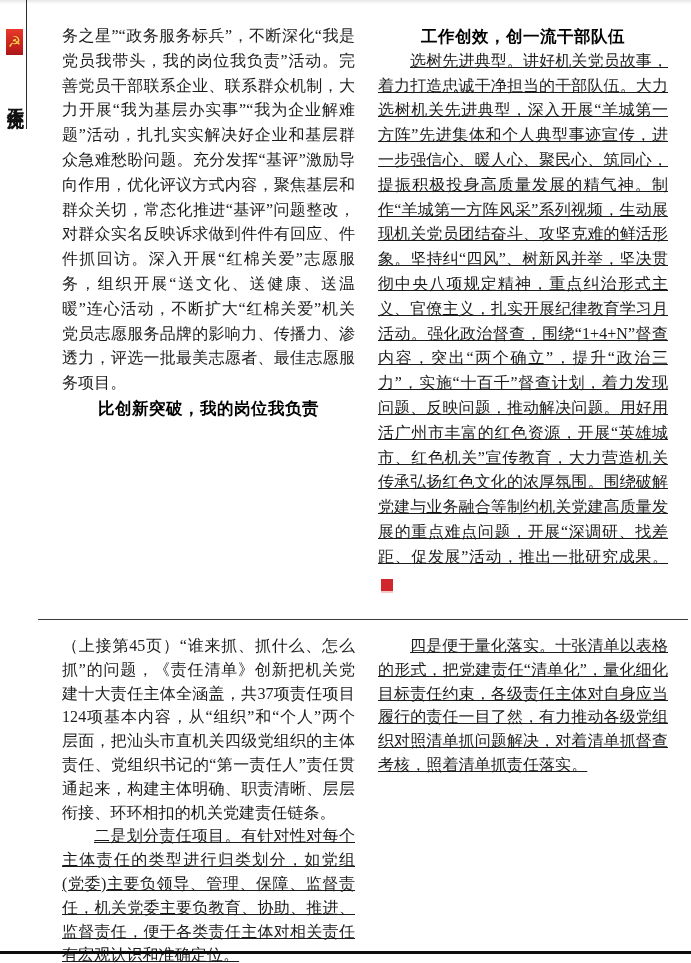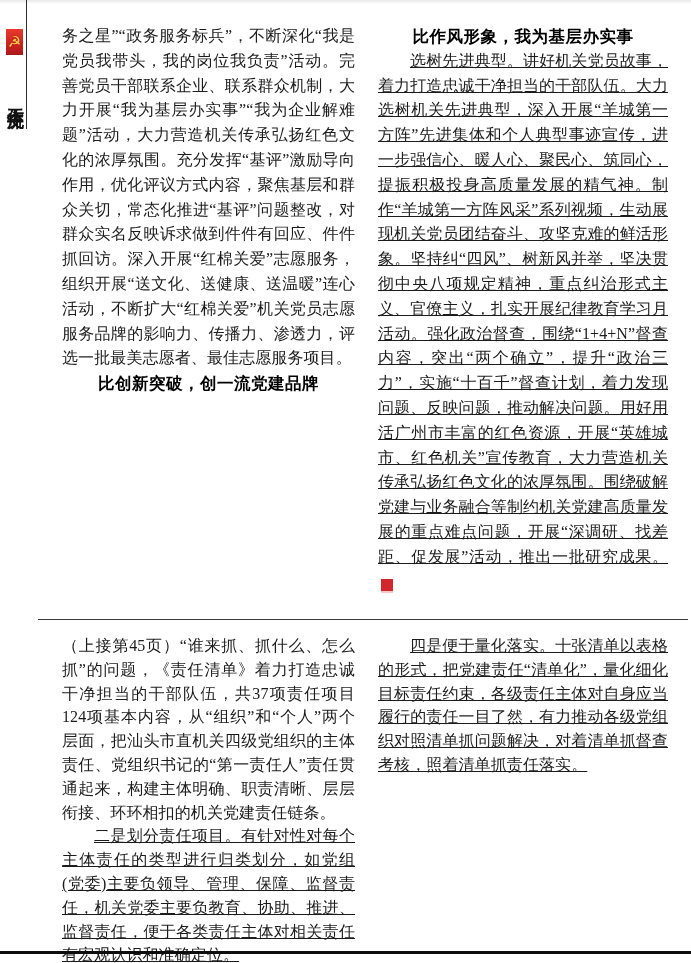--- a/index.html
+++ b/index.html
@@ -94,33 +94,33 @@
 
   <div class="top-edge"></div>
 
   <div class="emblem">
     <span>☭</span>
   </div>
   <div class="sidebar-label">工作交流</div>
   <div class="sidebar-rule"></div>
 
   <div class="col top-sec top-left">
-    <p><span>务之星”“政务服务标兵”，不断深化“我是党员我带头，我的岗位我负责”活动。完善党员干部联系企业、联系群众机制，大力开展“我为基层办实事”“我为企业解难题”活动，大力营造机关传承弘扬红色文化的浓厚氛围。充分发挥“基评”激励导向作用，优化评议方式内容，聚焦基层和群众关切，常态化推进“基评”问题整改，对群众实名反映诉求做到件件有回应、件件抓回访。深入开展“红棉关爱”志愿服务，组织开展“送文化、送健康、送温暖”连心活动，不断扩大“红棉关爱”机关党员志愿服务品牌的影响力、传播力、渗透力，评选一批最美志愿者、最佳志愿服务项目。</span></p>
-    <p class="section-heading">比创新突破，创一流党建品牌</p>
+    <p><span>务之星”“政务服务标兵”，不断深化“我是党员我带头，我的岗位我负责”活动。完善党员干部联系企业、联系群众机制，大力开展“我为基层办实事”“我为企业解难题”活动，扎扎实实解决好企业和基层群众急难愁盼问题。充分发挥“基评”激励导向作用，优化评议方式内容，聚焦基层和群众关切，常态化推进“基评”问题整改，对群众实名反映诉求做到件件有回应、件件抓回访。深入开展“红棉关爱”志愿服务，组织开展“送文化、送健康、送温暖”连心活动，不断扩大“红棉关爱”机关党员志愿服务品牌的影响力、传播力、渗透力，评选一批最美志愿者、最佳志愿服务项目。</span></p>
+    <p class="section-heading">比创新突破，我的岗位我负责</p>
   </div>
 
   <div class="col top-sec top-right">
-    <p class="section-heading">比作风形象，我为基层办实事</p>
+    <p class="section-heading">工作创效，创一流干部队伍</p>
     <p class="indent"><span>选树先进典型。讲好机关党员故事，着力打造忠诚干净担当的干部队伍。大力选树机关先进典型，深入开展“羊城第一方阵”先进集体和个人典型事迹宣传，进一步强信心、暖人心、聚民心、筑同心，提振积极投身高质量发展的精气神。制作“羊城第一方阵风采”系列视频，生动展现机关党员团结奋斗、攻坚克难的鲜活形象。坚持纠“四风”、树新风并举，坚决贯彻中央八项规定精神，重点纠治形式主义、官僚主义，扎实开展纪律教育学习月活动。强化政治督查，围绕“1+4+N”督查内容，突出“两个确立”，提升“政治三力”，实施“十百千”督查计划，着力发现问题、反映问题，推动解决问题。用好用活广州市丰富的红色资源，开展“英雄城市、红色机关”宣传教育，大力营造机关传承弘扬红色文化的浓厚氛围。围绕破解党建与业务融合等制约机关党建高质量发展的重点难点问题，开展“深调研、找差距、促发展”活动，推出一批研究成果。</span><span class="end-mark">跨</span></p>
   </div>
 
   <div class="section-divider"></div>
 
   <div class="col bot-sec bot-left">
-    <p><span class="lead-note">（上接第45页）</span><span>“谁来抓、抓什么、怎么抓”的问题，《责任清单》着力打造忠诚干净担当的干部队伍，共37项责任项目124项基本内容，从“组织”和“个人”两个层面，把汕头市直机关四级党组织的主体责任、党组织书记的“第一责任人”责任贯通起来，构建主体明确、职责清晰、层层衔接、环环相扣的机关党建责任链条。</span></p>
+    <p><span class="lead-note">（上接第45页）</span><span>“谁来抓、抓什么、怎么抓”的问题，《责任清单》创新把机关党建十大责任主体全涵盖，共37项责任项目124项基本内容，从“组织”和“个人”两个层面，把汕头市直机关四级党组织的主体责任、党组织书记的“第一责任人”责任贯通起来，构建主体明确、职责清晰、层层衔接、环环相扣的机关党建责任链条。</span></p>
     <p class="indent"><span>二是划分责任项目。有针对性对每个主体责任的类型进行归类划分，如党组(党委)主要负领导、管理、保障、监督责任，机关党委主要负教育、协助、推进、监督责任，便于各类责任主体对相关责任有宏观认识和准确定位。</span></p>
 
   </div>
 
   <div class="col bot-sec bot-right">
     <p class="indent"><span>四是便于量化落实。十张清单以表格的形式，把党建责任“清单化”，量化细化目标责任约束，各级责任主体对自身应当履行的责任一目了然，有力推动各级党组织对照清单抓问题解决，对着清单抓督查考核，照着清单抓责任落实。</span></p>
   </div>
 
   <div class="bottom-rule"></div>
 

